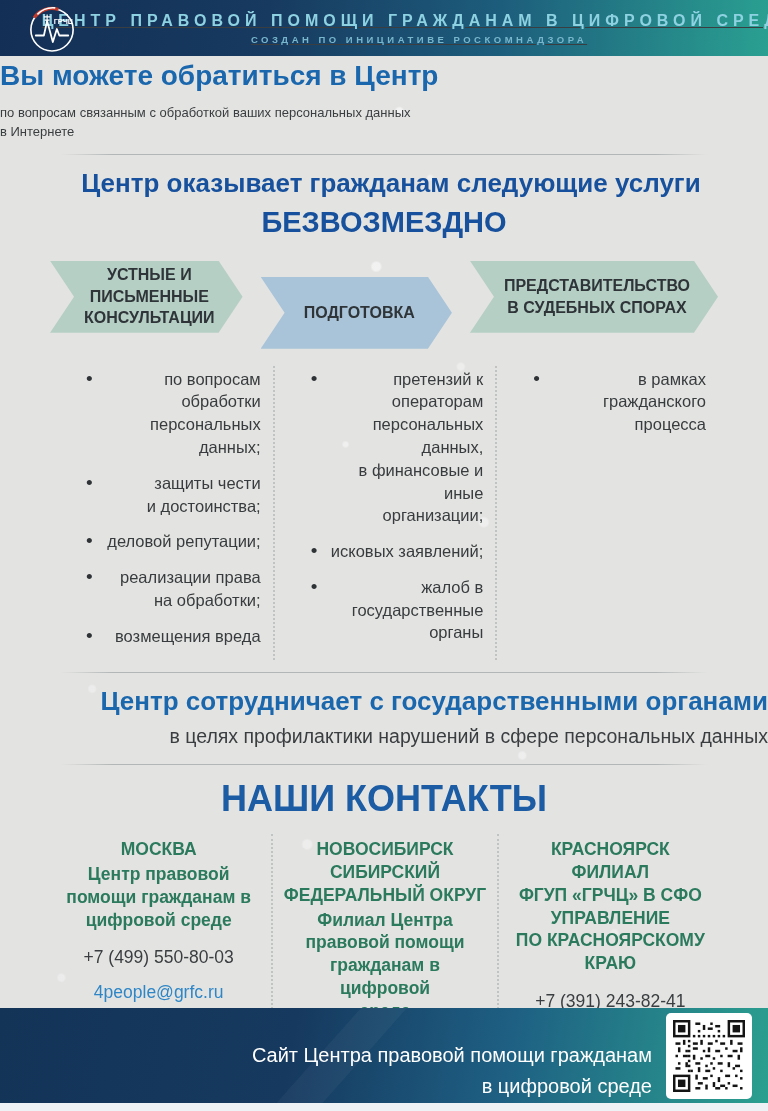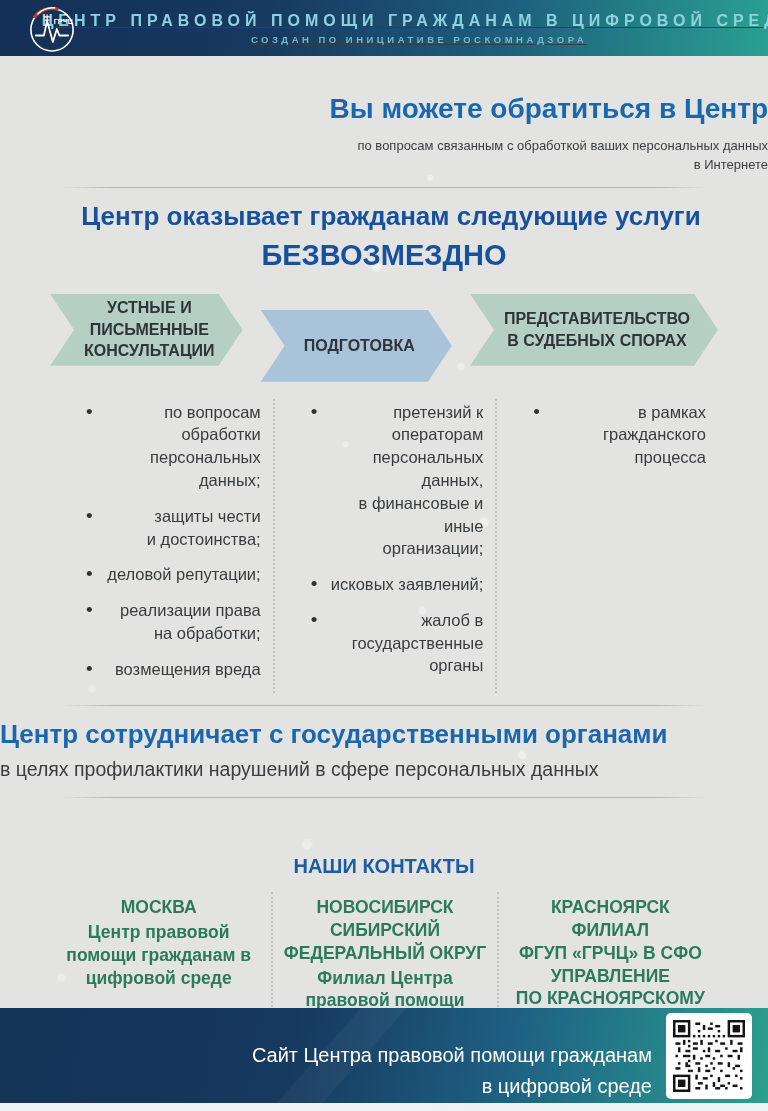--- a/index.html
+++ b/index.html
@@ -37,21 +37,21 @@
   .header-subtitle {
     color:#79b7cd; font-weight:bold; font-size:9.5px; letter-spacing:3.5px; margin-top:4px; white-space:nowrap;
   }
 
   
   .rule { height:1px; width:84%; margin:0 auto;
     background:linear-gradient(90deg, rgba(170,175,175,0) 0%, #b2b6b6 8%, #b2b6b6 92%, rgba(170,175,175,0) 100%); }
   .pre { white-space:pre-line; }
 
   
-  .intro { text-align:right; padding-top:37px; }
+  .intro { text-align:left; padding-top:4px; }
   .intro-title { color:#1b67ad; font-size:28px; font-weight:bold; }
   .intro-sub { color:#3b3e40; font-size:13px; margin-top:12px; line-height:1.45; }
   .intro .rule { margin-top:12px; }
 
   
   .services { text-align:center; padding-top:13px; }
   .services-title { color:#17509c; font-size:26px; font-weight:bold;padding-left:14px; }
   .services-highlight { color:#17509c; font-size:29px; font-weight:bold; margin-top:7px; }
 
   .banners { display:flex; gap:18px; padding:0 50px; margin-top:22px; }
@@ -68,29 +68,29 @@
   .service-col { padding:2px 12px 0 32px; }
   .service-col + .service-col { border-left:2px dotted #bfc3c3; }
   .service-col ul { list-style:none; }
   .service-col li {
     position:relative; padding-left:22px; margin-bottom:13px;
     font-size:16.5px; line-height:1.38; color:#393c3e; white-space:pre-line;
   }
   .service-col li::before { content:"•"; position:absolute; left:4px; top:-2px; font-size:19px; color:#2f3336; }
 
   
-  .coop { text-align:left;border-radius:11px; }
+  .coop { text-align:right;border-radius:11px; }
   .coop .rule-top { margin-top:12px; }
   .coop-title { color:#1b67ad; font-size:26px; font-weight:bold; margin-top:13px; }
   .coop-sub { color:#3b3e40; font-size:19.5px; margin-top:8px; }
   .coop .rule-bottom { margin-top:16px; }
 
   
   .contacts { text-align:center; padding-top:13px; }
-  .contacts-title { color:#1b5ca4; font-size:20px; font-weight:bold;margin-top:44px; }
+  .contacts-title { color:#1b5ca4; font-size:36px; font-weight:bold; }
   .offices { display:grid; grid-template-columns:1fr 1fr 1fr; padding:0 46px; margin-top:14px; min-height:280px; }
   .office { padding:4px 10px 0 10px; }
   .office + .office { border-left:2px dotted #bfc3c3; }
   .office-city { color:#2b7a5e; font-weight:bold; font-size:17.5px; line-height:1.3; }
   .office-org  { color:#2b7a5e; font-weight:bold; font-size:17.5px; line-height:1.3; margin-top:2px; }
   .office-phone { color:#3b3e40; font-size:17.5px; margin-top:16px; }
   .office-email { display:block; color:#2f86c6; font-size:17.5px; margin-top:14px; text-decoration:none; cursor:pointer; }
   .office-address { color:#3b3e40; font-size:17.5px; line-height:1.5; margin-top:22px; }
 
   
@@ -190,20 +190,21 @@
   <div class="contacts">
     <div class="contacts-title">НАШИ КОНТАКТЫ</div>
     <div class="offices">
 
       <div class="office">
         <div class="office-city pre">МОСКВА</div>
         <div class="office-org pre">Центр правовой
 помощи гражданам в
 цифровой среде</div>
         <div class="office-phone">+7 (499) 550-80-03</div>
+        <a class="office-email">4people@grfc.ru</a>
         <div class="office-address pre">115114, Москва,
 Дербеневская набережная,
 д. 7, стр. 16, 5 эт.</div>
       </div>
 
       <div class="office">
         <div class="office-city pre">НОВОСИБИРСК
 СИБИРСКИЙ
 ФЕДЕРАЛЬНЫЙ ОКРУГ</div>
         <div class="office-org pre">Филиал Центра

